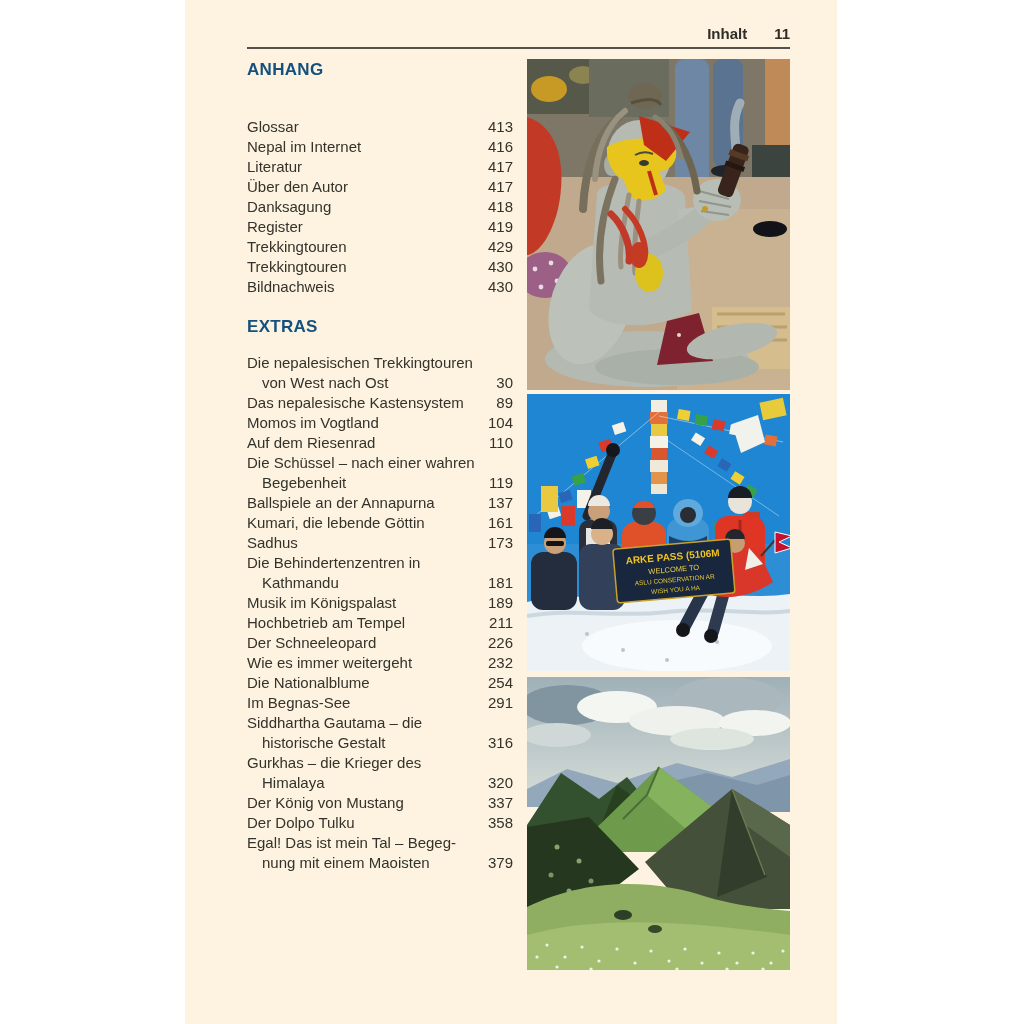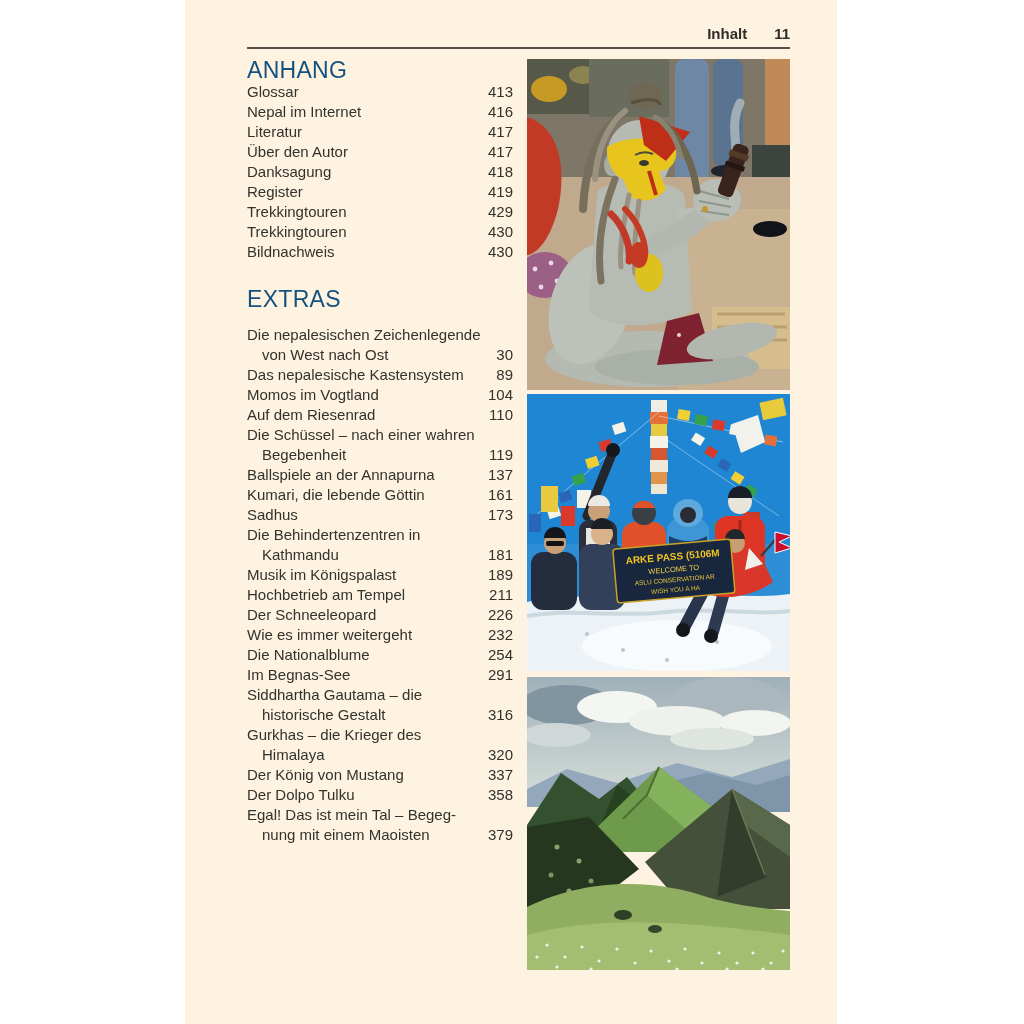--- a/index.html
+++ b/index.html
@@ -20,25 +20,25 @@
 
   .header-row{
     position:absolute;left:62px;top:25px;width:543px;
     display:flex;justify-content:flex-end;align-items:flex-end;gap:27px;
     font-size:15px;font-weight:700;color:#2e2d27;
   }
   .header-rule{position:absolute;left:62px;top:47px;width:543px;height:1.5px;background:var(--rule);}
 
   .toc{position:absolute;left:62px;top:60px;width:266px;}
   .toc-heading{
-    margin:0;font-size:23px;line-height:20px;font-weight:400;
+    margin:0;font-size:17px;line-height:20px;font-weight:700;
     color:var(--heading-blue);letter-spacing:.3px;
   }
-  .toc-entries{margin-top:2px;}
-  section.extras{display:block;margin-top:27px;}
+  .toc-entries{margin-top:37px;}
+  section.extras{display:block;margin-top:20px;}
   section.extras .toc-entries{margin-top:16px;}
   .toc-row{display:flex;justify-content:space-between;align-items:baseline;font-size:15px;line-height:20px;}
   .toc-row .toc-label{white-space:nowrap;}
   .toc-row.cont .toc-label{padding-left:15px;}
   .toc-page{font-variant-numeric:tabular-nums;text-align:right;min-width:30px;}
 
   .photos{position:absolute;left:342px;top:59px;width:263px;}
   .photo{display:block;margin:0;padding:0;line-height:0;}
   .photo svg{display:block;}
   .photo + .photo{margin-top:4px;}
@@ -95,21 +95,21 @@
             <div class="toc-row">
               <span class="toc-label">Bildnachweis</span>
               <span class="toc-page">430</span>
             </div>
           </div>
       </section>
       <section class="extras">
         <h2 class="toc-heading">EXTRAS</h2>
         <div class="toc-entries">
             <div class="toc-row">
-              <span class="toc-label">Die nepalesischen Zeichenlegende</span>
+              <span class="toc-label">Die nepalesischen Trekkingtouren</span>
               <span class="toc-page"></span>
             </div>
             <div class="toc-row cont">
               <span class="toc-label">von West nach Ost</span>
               <span class="toc-page">30</span>
             </div>
             <div class="toc-row">
               <span class="toc-label">Das nepalesische Kastensystem</span>
               <span class="toc-page">89</span>
             </div>

